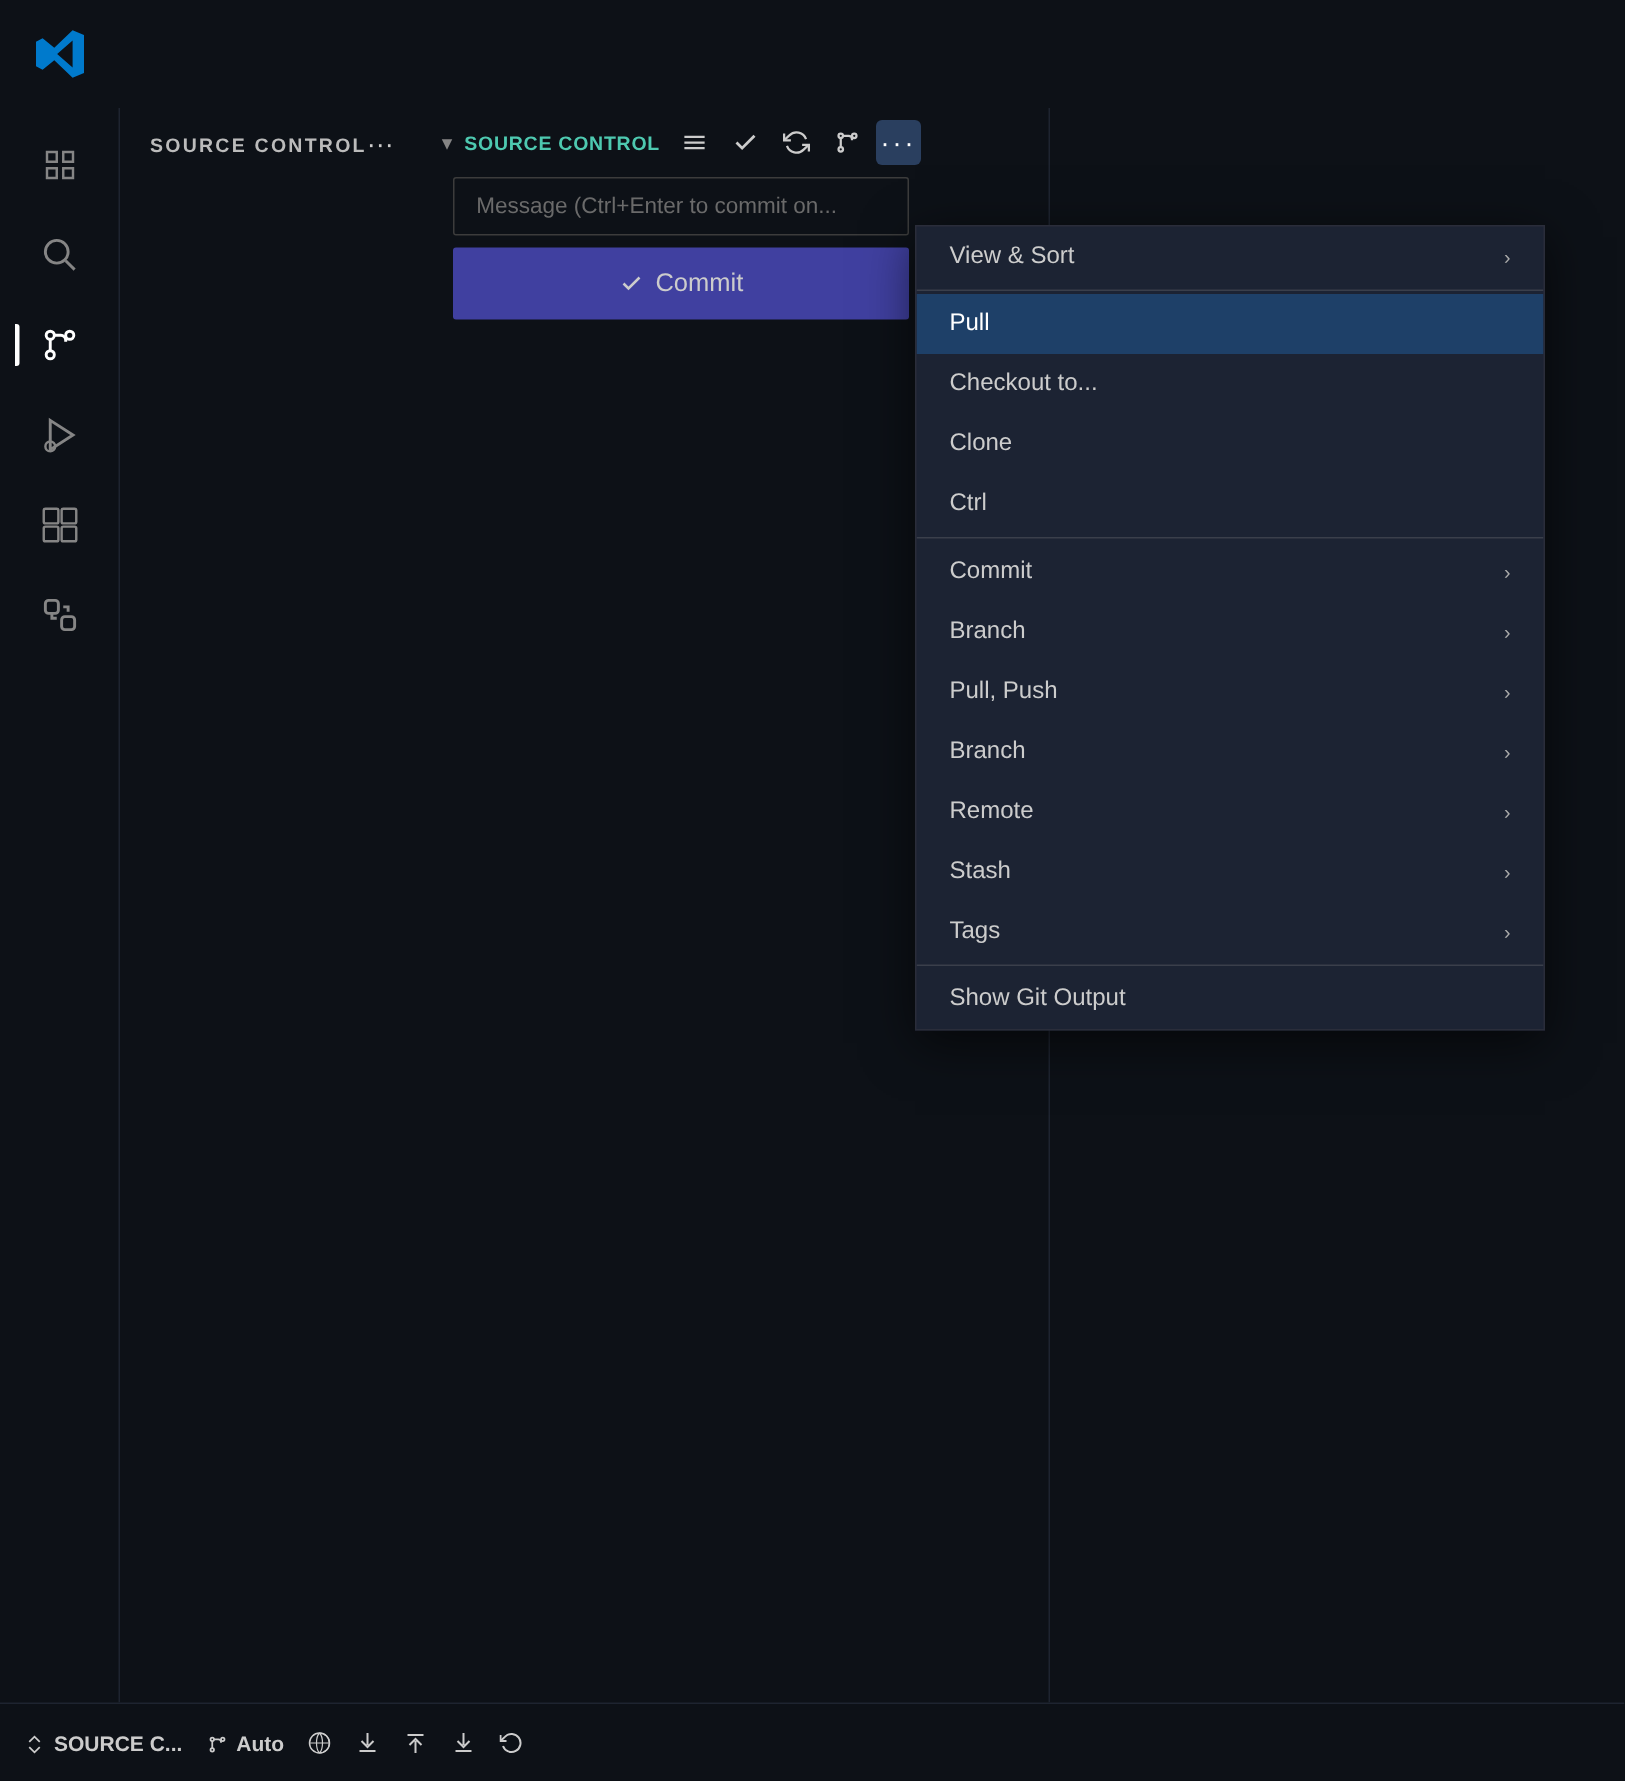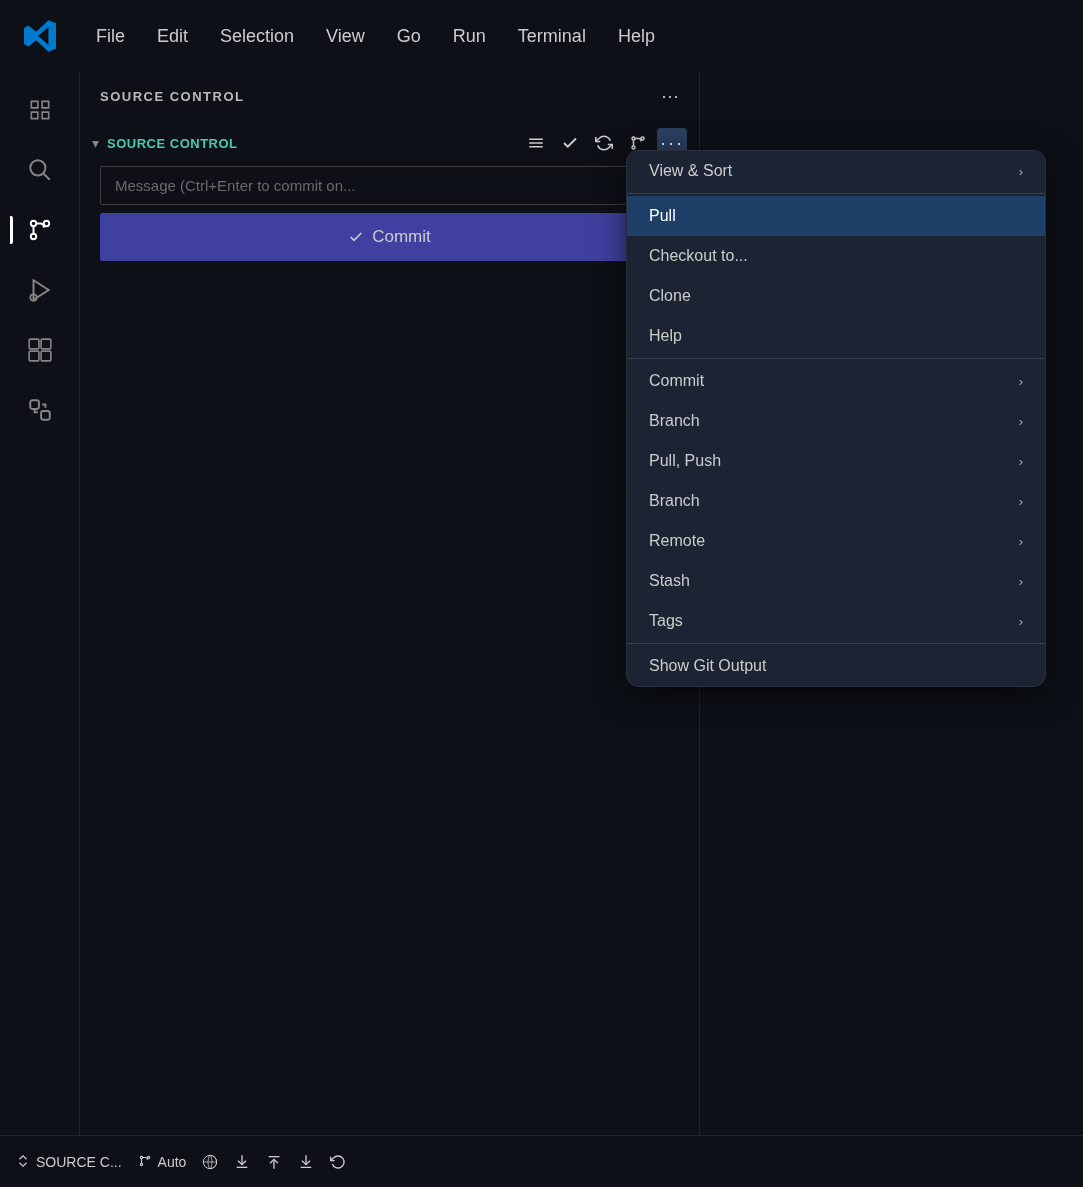--- a/index.html
+++ b/index.html
@@ -82,21 +82,21 @@
       background: #ffffff;
       border-radius: 0 2px 2px 0;
     }
 
     
     .sidebar {
       width: 620px;
       background: #0d1117;
       border-right: 1px solid #1e2430;
       display: flex;
-      flex-direction: column;
+      flex-direction: row;
     }
     .sidebar-header {
       display: flex;
       align-items: center;
       justify-content: space-between;
       padding: 12px 20px;
       height: 48px;
     }
     .sidebar-title {
       color: #bbbbbb;
@@ -198,25 +198,24 @@
     }
 
     
     .dropdown-menu {
       position: absolute;
       top: 150px;
       left: 610px;
       width: 420px;
       background: #1c2333;
       border: 1px solid #2a2d3a;
-      border-radius: 12px;
+      border-radius: 0;
       z-index: 100;
       box-shadow: 0 8px 32px rgba(0,0,0,0.6);
       overflow: hidden;
-      margin-left: 16px;
     }
     .dropdown-item {
       display: flex;
       align-items: center;
       justify-content: space-between;
       padding: 11px 22px;
       color: #cccccc;
       font-size: 16px;
       cursor: pointer;
       transition: background 0.1s;
@@ -245,50 +244,41 @@
       height: 52px;
       background: #0d1117;
       border-top: 1px solid #1e2430;
       display: flex;
       align-items: center;
       padding: 0 16px;
       gap: 16px;
     }
     .statusbar-item {
       display: flex;
-      align-items: flex-start;
+      align-items: flex-end;
       gap: 6px;
       color: #cccccc;
       font-size: 14px;
       cursor: pointer;
+      font-weight: bold;
     }
 
     
     svg {
       display: block;
     }
   </style>
 </head>
 <body>
 
 <div class="titlebar">
   <div class="logo">
     <svg width="36" height="36" viewBox="0 0 36 36">
       <path d="M26.4 2.2L14.2 13.8 6.4 7.5 2 9.9v16.2l4.4 2.4 7.8-6.3 12.2 11.6 7.6-3.1V5.3L26.4 2.2zm0 24.8L16.1 18l10.3-9v18z" fill="#007acc"></path>
     </svg>
-  </div>
-  <div class="titlebar-menu">
-    <span class="titlebar-menu-item">File</span>
-    <span class="titlebar-menu-item">Edit</span>
-    <span class="titlebar-menu-item">Selection</span>
-    <span class="titlebar-menu-item">View</span>
-    <span class="titlebar-menu-item">Go</span>
-    <span class="titlebar-menu-item">Run</span>
-    <span class="titlebar-menu-item">Terminal</span>
-    <span class="titlebar-menu-item">Help</span>
   </div>
 </div>
 
 <div class="main-layout">
 
   <div class="activity-bar">
 
     <div class="activity-icon">
       <svg width="26" height="26" viewBox="0 0 24 24" fill="none" stroke="currentColor" stroke-width="1.5">
         <path d="M4 4h6v6H4zM14 4h6v6h-6zM4 14h6v6H4zM14 14h6v6h-6z"></path>
@@ -416,21 +406,21 @@
 
   <div class="dropdown-item">
     <span>Checkout to...</span>
   </div>
 
   <div class="dropdown-item">
     <span>Clone</span>
   </div>
 
   <div class="dropdown-item">
-    <span>Help</span>
+    <span>Ctrl</span>
   </div>
   <div class="dropdown-separator"></div>
 
   <div class="dropdown-item">
     <span>Commit</span>
     <span class="chevron">›</span>
   </div>
 
   <div class="dropdown-item">
     <span>Branch</span>

